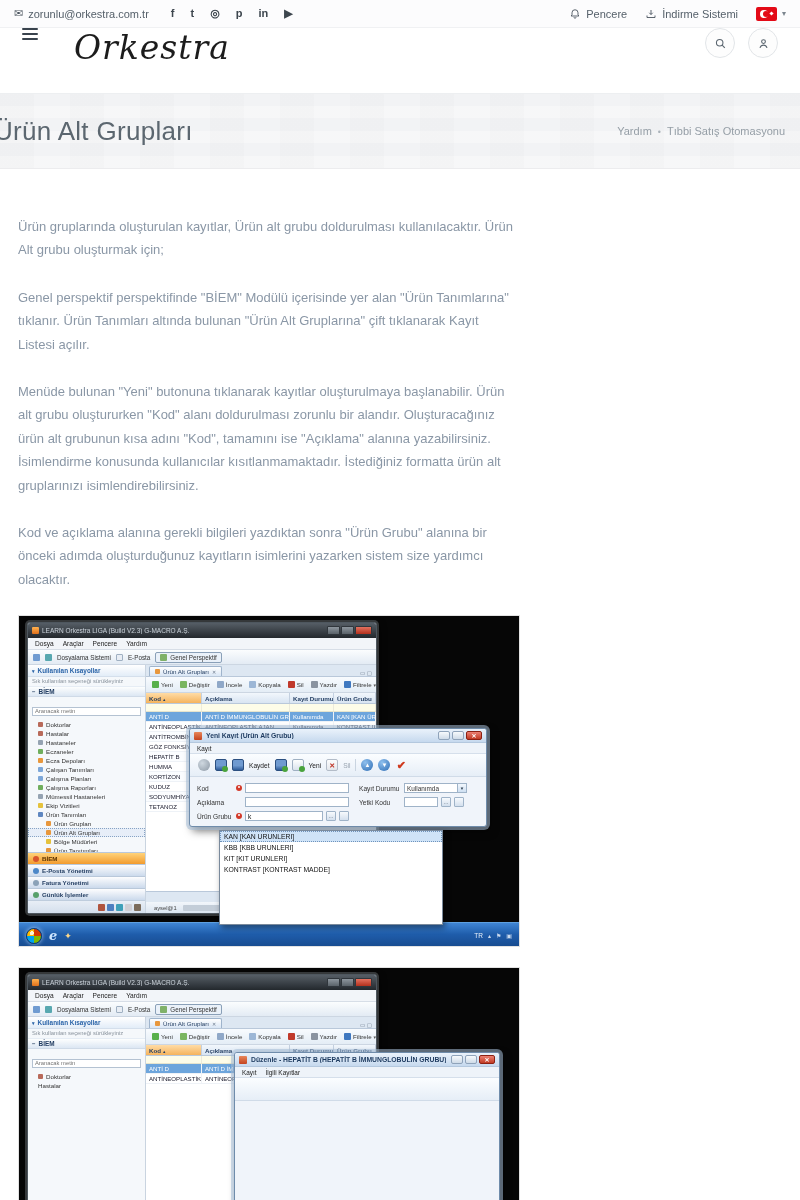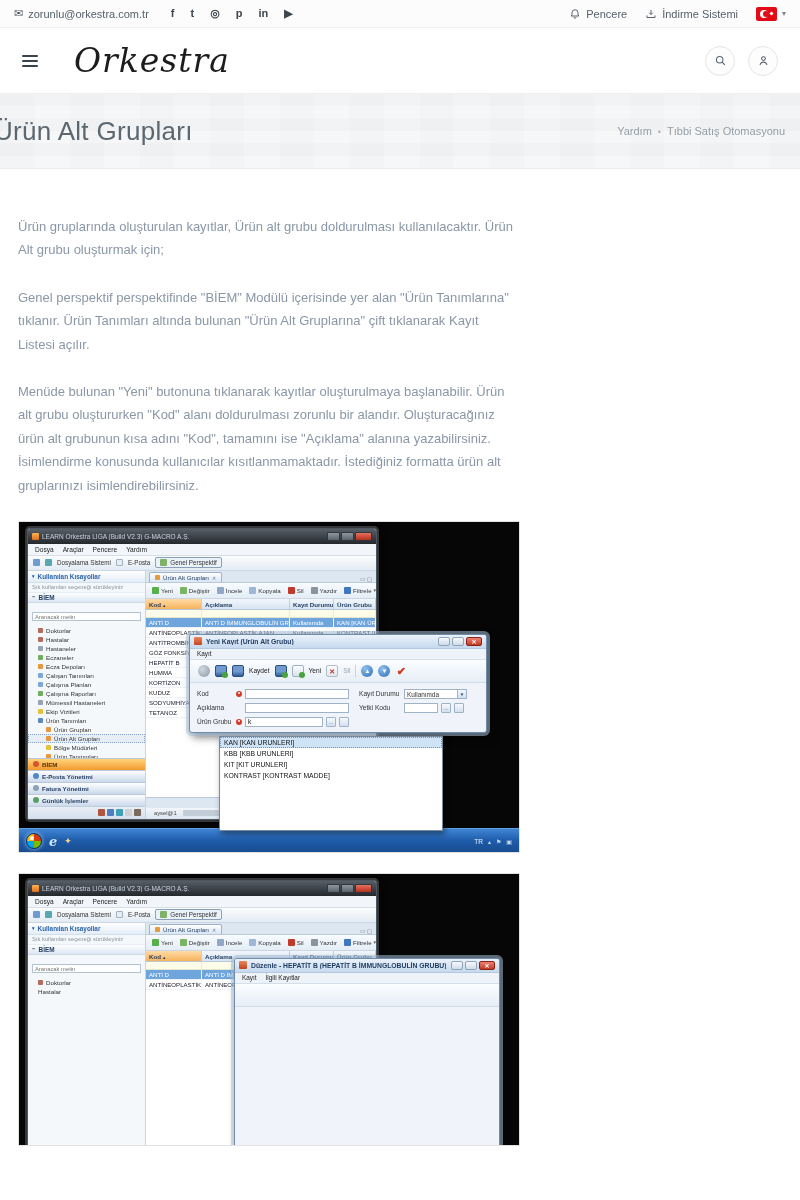--- a/index.html
+++ b/index.html
@@ -17,21 +17,21 @@
   .tb-right{margin-left:auto;display:flex;align-items:center;gap:18px;}
   .tb-link{display:flex;align-items:center;gap:5px;color:#55606a;}
   .flag{position:relative;width:21px;height:14px;background:#e30a17;border-radius:2px;overflow:hidden;display:inline-block;}
   .flag .c1{position:absolute;left:4px;top:3px;width:8px;height:8px;background:#fff;border-radius:50%;}
   .flag .c2{position:absolute;left:7px;top:4px;width:6px;height:6px;background:#e30a17;border-radius:50%;}
   .flag .st{position:absolute;right:4px;top:5px;width:3px;height:3px;background:#fff;transform:rotate(45deg);}
   .lang{display:flex;align-items:center;gap:5px;}
   .caret{font-size:8px;color:#7b858e;}
 
   
-  .header{height:66px;display:flex;align-items:center;padding:0 22px;background:#fff;
+  .header{height:66px;display:flex;align-items:flex-start;padding:0 22px;background:#fff;
     border-bottom:1px solid #edeff1;}
   .burger{display:flex;flex-direction:column;gap:3px;width:16px;cursor:pointer;}
   .burger i{display:block;height:2px;background:#39434d;border-radius:1px;}
   .logo{margin-left:36px;font-family:"DejaVu Serif",serif;font-style:italic;
     font-size:33px;color:#1c1c1c;letter-spacing:1px;}
   .nav{display:flex;gap:30px;margin-left:42px;}
   .nav a{font-size:11.5px;font-weight:bold;letter-spacing:.4px;color:#48707f;}
   .hdr-right{margin-left:auto;display:flex;gap:13px;}
   .circ{width:30px;height:30px;border-radius:50%;border:1px solid #e2e5e8;background:#fdfdfd;
     display:flex;align-items:center;justify-content:center;cursor:pointer;}
@@ -288,20 +288,21 @@
     <a>Yardım</a>
     <span class="sep"></span>
     <span>Tıbbi Satış Otomasyonu</span>
   </span>
 </div>
 
 <div class="content">
   <p>Ürün gruplarında oluşturulan kayıtlar, Ürün alt grubu doldurulması kullanılacaktır. Ürün Alt grubu oluşturmak için;</p>
   <p>Genel perspektif perspektifinde "BİEM" Modülü içerisinde yer alan "Ürün Tanımlarına" tıklanır. Ürün Tanımları altında bulunan "Ürün Alt Gruplarına" çift tıklanarak Kayıt Listesi açılır.</p>
   <p>Menüde bulunan "Yeni" butonuna tıklanarak kayıtlar oluşturulmaya başlanabilir. Ürün alt grubu oluştururken "Kod" alanı doldurulması zorunlu bir alandır. Oluşturacağınız ürün alt grubunun kısa adını "Kod", tamamını ise "Açıklama" alanına yazabilirsiniz. İsimlendirme konusunda kullanıcılar kısıtlanmamaktadır. İstediğiniz formatta ürün alt gruplarınızı isimlendirebilirsiniz.</p>
+  <p>Kod ve açıklama alanına gerekli bilgileri yazdıktan sonra "Ürün Grubu" alanına bir önceki adımda oluşturduğunuz kayıtların isimlerini yazarken sistem size yardımcı olacaktır.</p>
 
   <div class="shot shot1">
     <div class="app">
       <div class="win-title">
         <span class="win-ico"></span>
         <span class="win-title-text">LEARN Orkestra LIGA (Build V2.3) G-MACRO A.Ş.</span>
         <span class="win-ctrls">
             <span class="wc"></span>
             <span class="wc"></span>
             <span class="wc close"></span>

